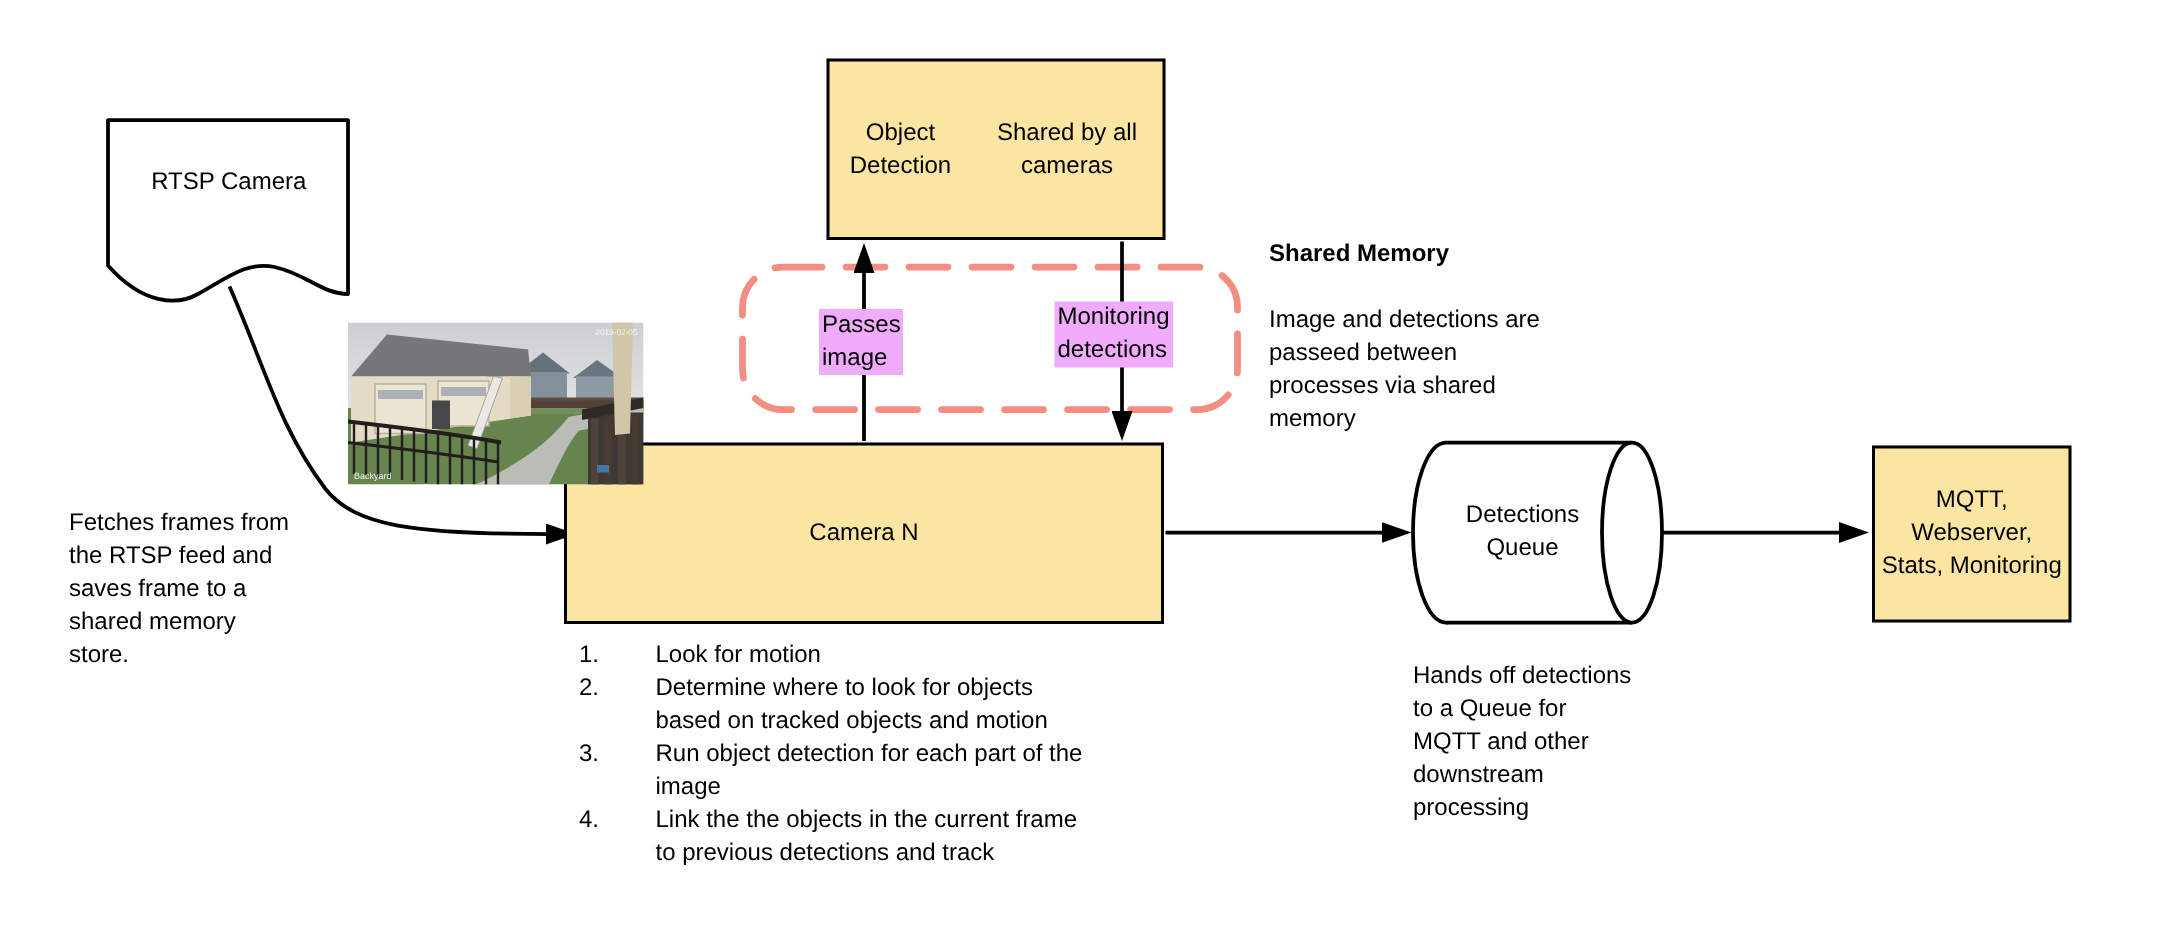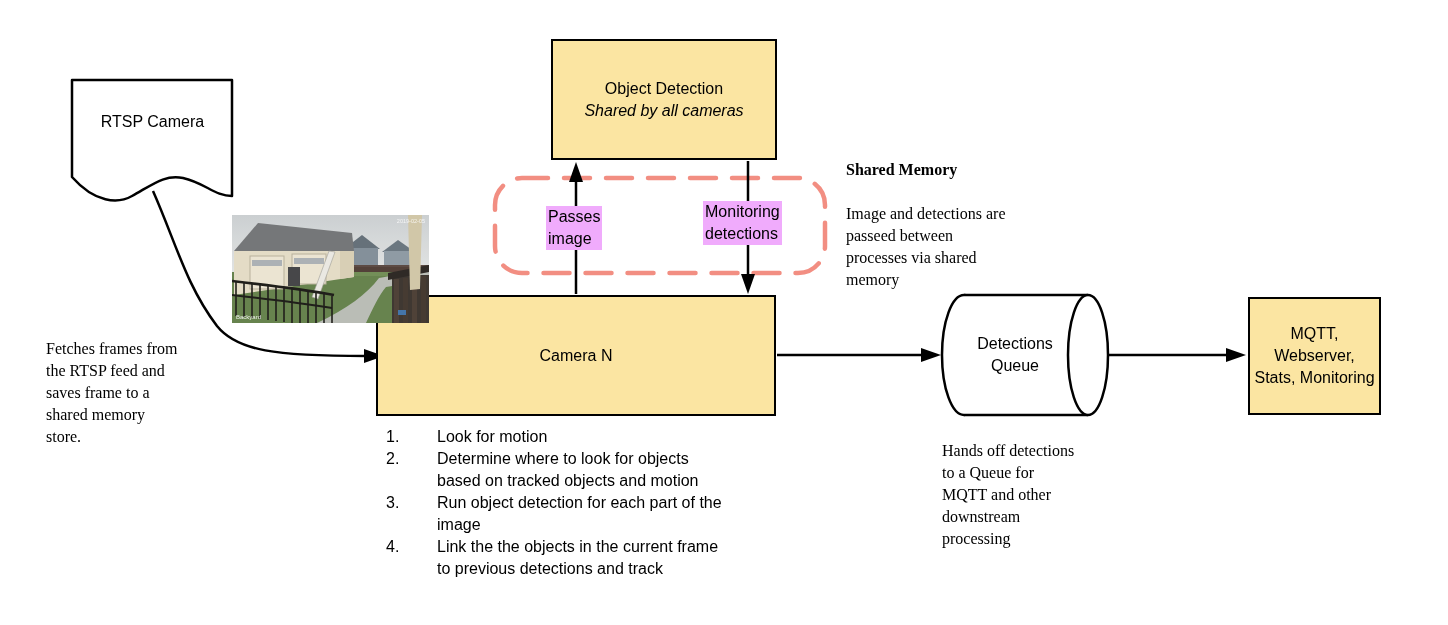--- a/index.html
+++ b/index.html
@@ -6,30 +6,30 @@
   .canvas {
     position:relative; width:1448px; height:625px; background:#fff;
     font-family:"Liberation Sans", sans-serif; font-size:16px; line-height:22px;
     color:#000; overflow:hidden;
   }
   .canvas * { box-sizing:border-box; }
   svg.layer { position:absolute; left:0; top:0; width:1448px; height:625px; z-index:1; }
   .box {
     position:absolute; z-index:2; background:var(--node-fill,#FBE5A2);
     border:2.5px solid var(--node-border,#000);
-    display:flex; flex-direction:column; align-items:center; justify-content:center;
+    display:flex; align-items:center; justify-content:center;
     text-align:center;
   }
   .pre { white-space:pre-line; }
-  .note { position:absolute; z-index:4; white-space:pre-line;font-family:Liberation Serif, serif; }
+  .note { position:absolute; z-index:4; white-space:pre-line; }
   .edge-label {
     position:absolute; z-index:4; background:#f0abfc; padding:0 2px; white-space:pre-line;
   }
   .bold { font-weight:bold; }
-  .italic { font-style:italic; }
+  .italic { }
   #rtsp-label { position:absolute; left:73px; top:111px; width:159px; text-align:center; z-index:4; }
   #fetch-note { left:46px; top:338px; }
   #shared-memory-note { left:846px; top:137px; width:215px; }
   #passes-label { left:546px; top:206px; }
   #retrieves-label { left:703px; top:201px; }
   #handoff-note { left:942px; top:440px; }
   #queue-label { position:absolute; left:950px; top:333px; width:130px; text-align:center; z-index:4; white-space:pre-line; }
   #object-detection-box { left:551px; top:39px; width:226px; height:121px; }
   #camera-n-box { left:376px; top:295px; width:400px; height:121px; }
   #outputs-box { left:1248px; top:297px; width:133px; height:118px; }

